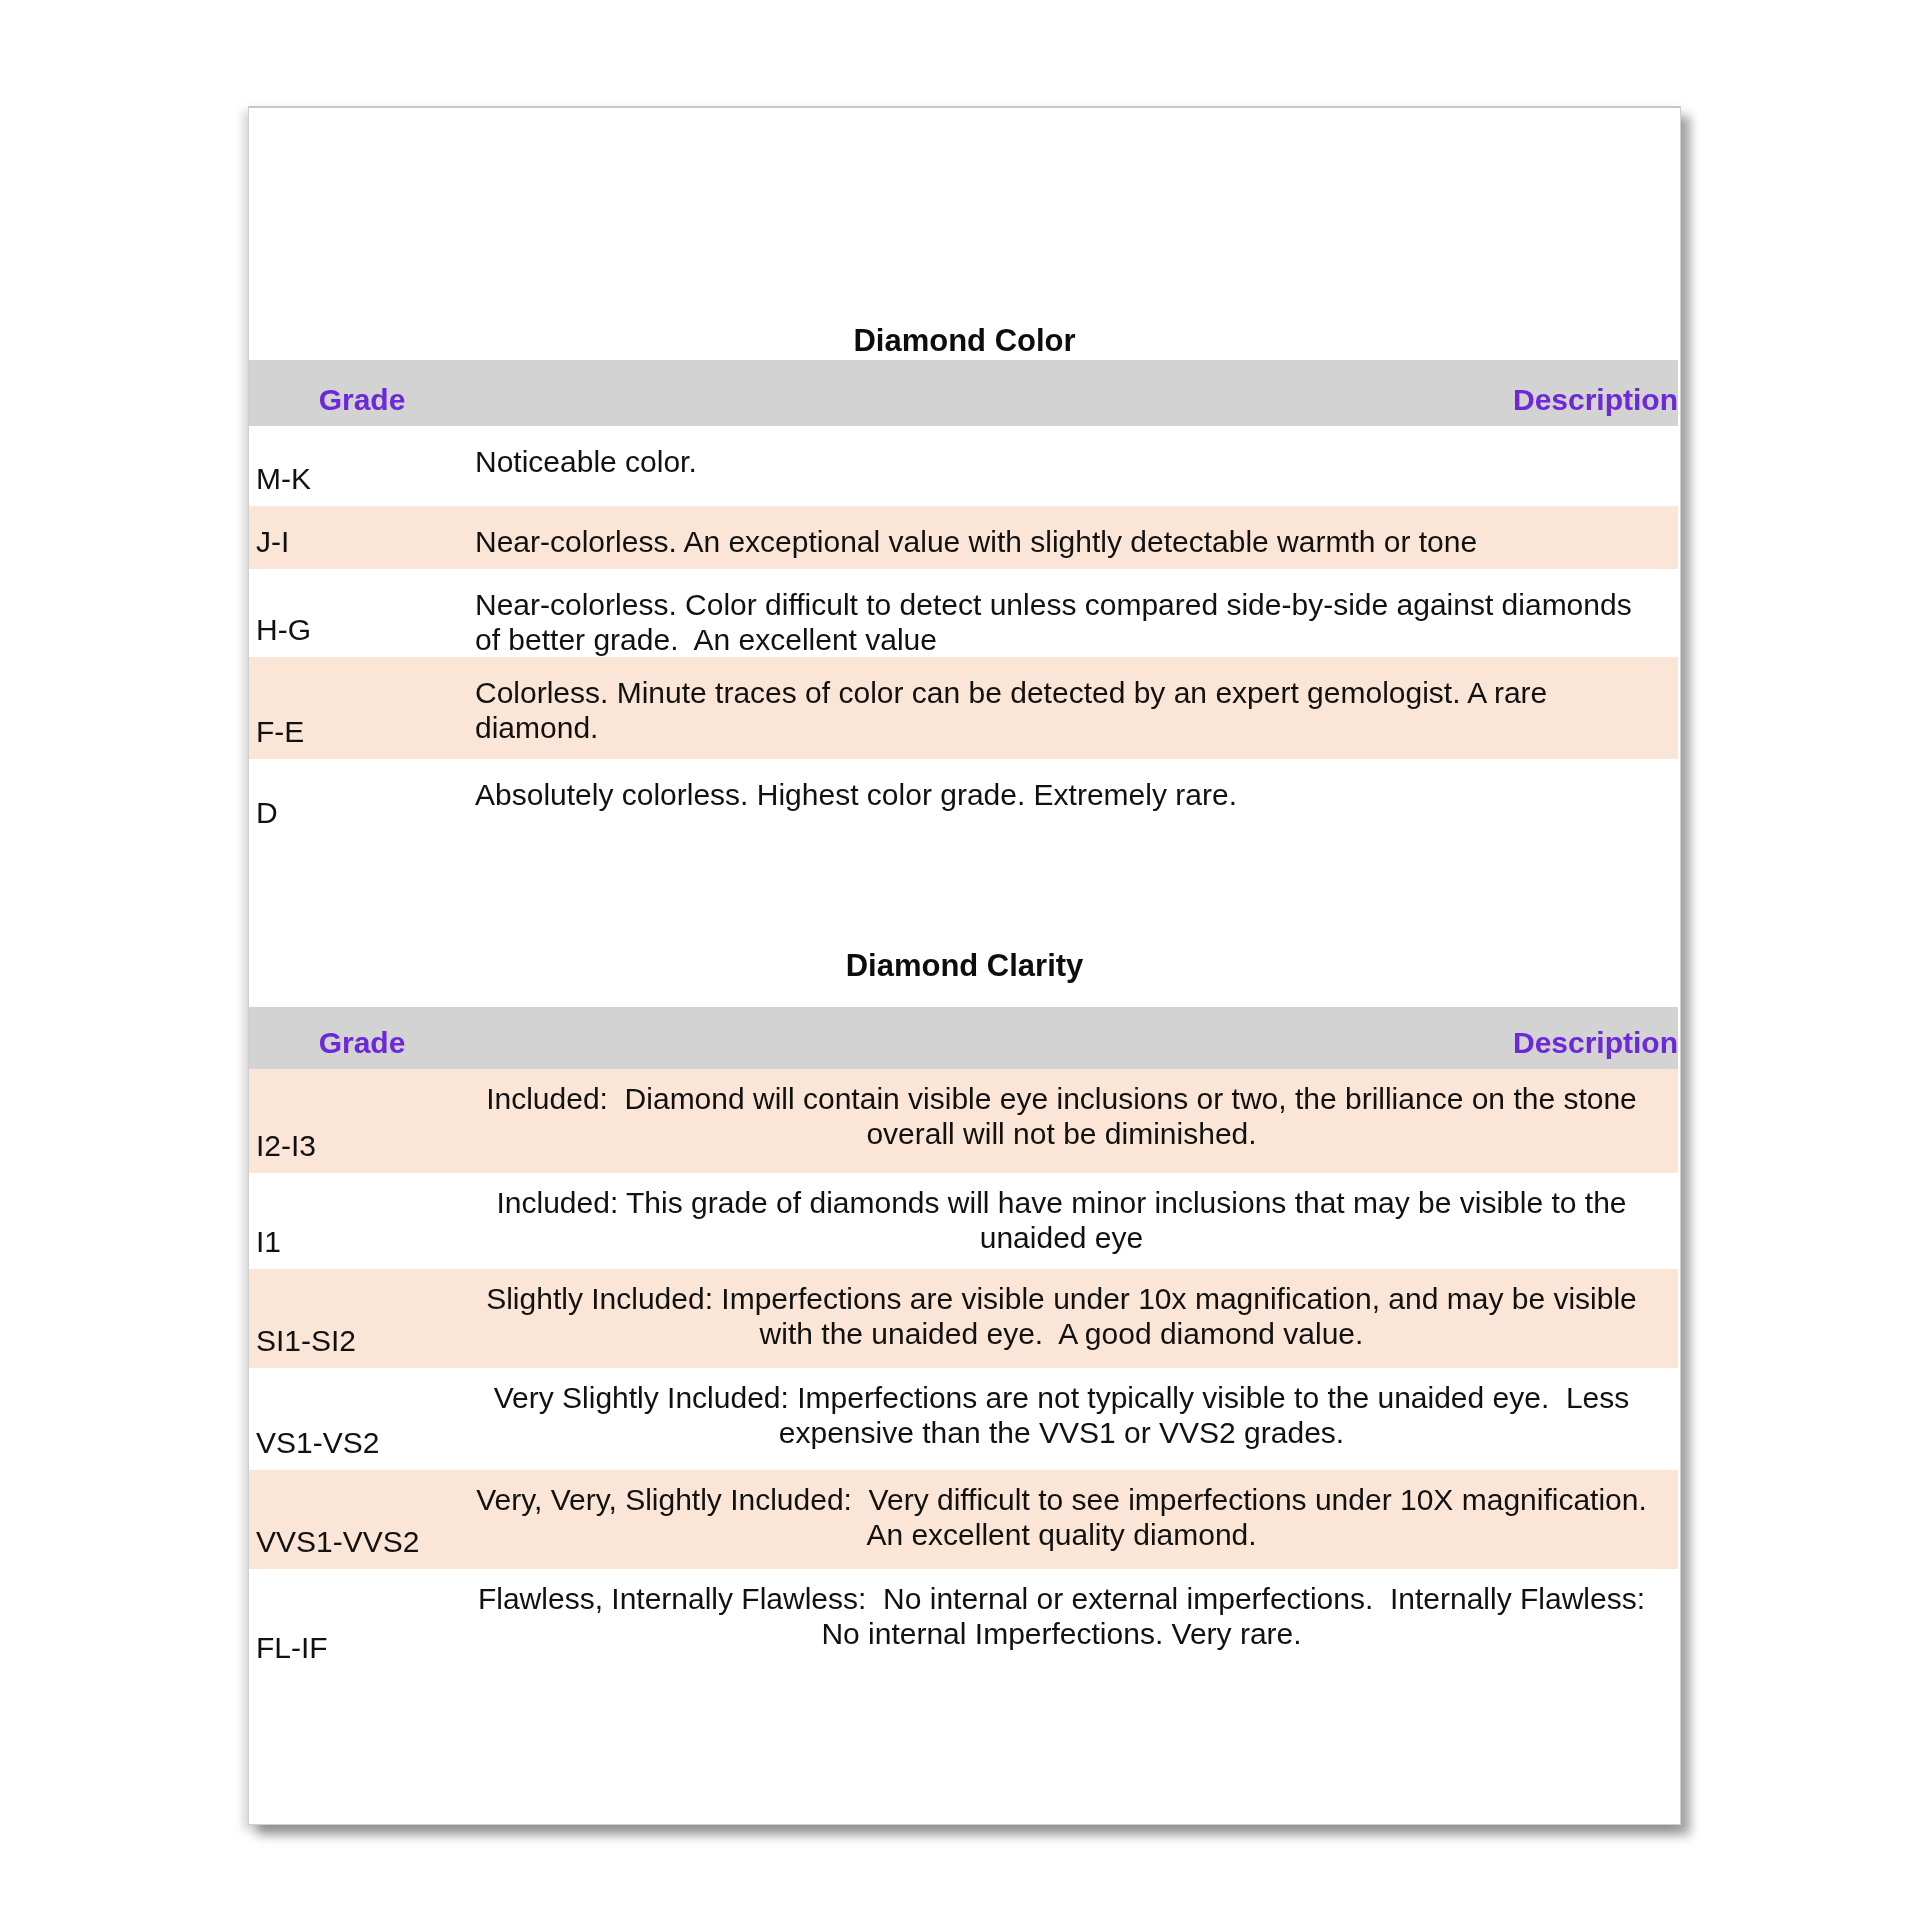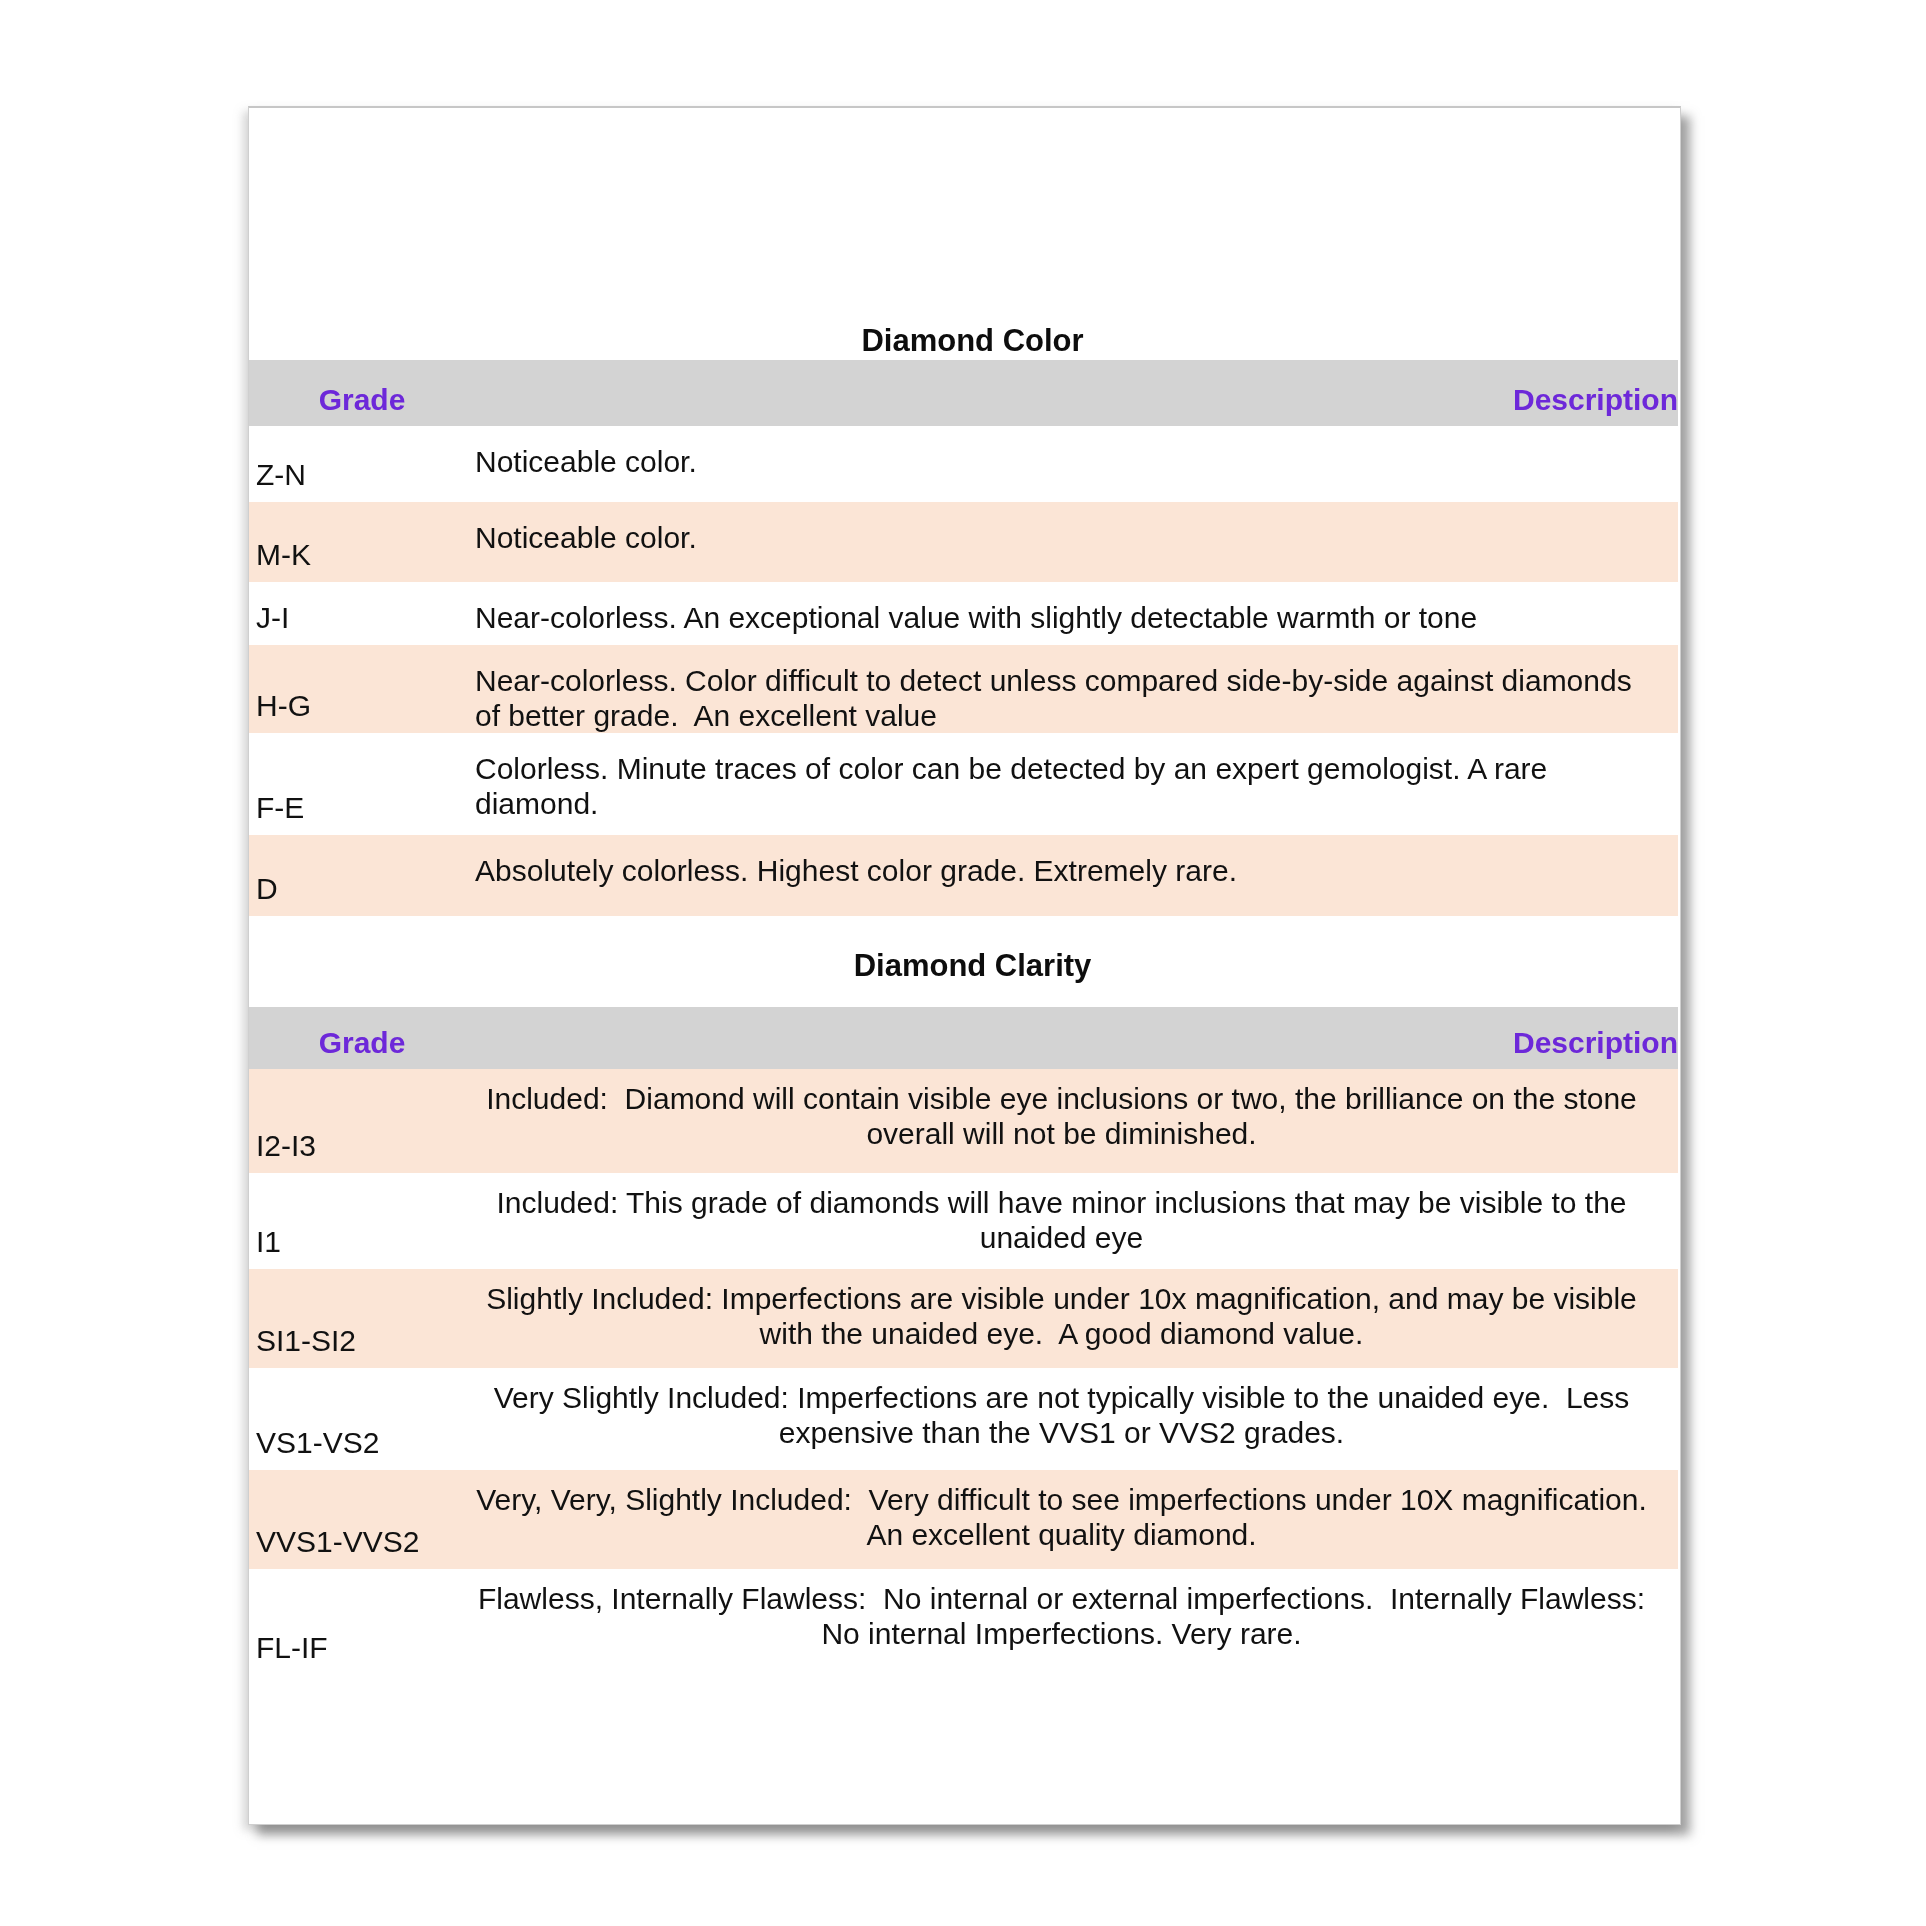--- a/index.html
+++ b/index.html
@@ -15,21 +15,21 @@
     font-family:"Liberation Sans","DejaVu Sans",sans-serif;
     color:var(--text,#111);
   }
   .page{
     position:absolute;left:248px;top:106px;width:1433px;height:1719px;
     background:var(--page-bg,#fff);box-sizing:border-box;
     border:1px solid #cfcfcf;border-top:2px solid #c6c6c6;
     box-shadow:9px 10px 10px rgba(85,85,85,.55),-5px 5px 9px rgba(140,140,140,.35);
   }
   .section-title{
-    position:absolute;left:8px;width:100%;text-align:center;
+    position:absolute;left:0;width:100%;text-align:center;
     font-weight:bold;font-size:31px;line-height:36px;color:#0d0d0d;
   }
   #title1{top:215px;}
   #title2{top:840px;}
   table.grades{
     position:absolute;left:0;width:1429px;
     border-collapse:collapse;table-layout:fixed;
   }
   #table1{top:252px;}
   #table2{top:899px;}
@@ -66,24 +66,20 @@
         <col class="c-grade">
         <col>
       </colgroup>
     <thead>
       <tr style="height:66px">
         <th class="grade-h">Grade</th>
         <th class="desc-h">Description</th>
       </tr>
     </thead>
     <tbody>
-      <tr style="height:76px">
-        <td class="grade">Z-N</td>
-        <td class="desc">Noticeable color.</td>
-      </tr>
       <tr style="height:80px">
         <td class="grade">M-K</td>
         <td class="desc">Noticeable color.</td>
       </tr>
       <tr style="height:63px">
         <td class="grade">J-I</td>
         <td class="desc">Near-colorless. An exceptional value with slightly detectable warmth or tone</td>
       </tr>
       <tr style="height:76px">
         <td class="grade">H-G</td>

